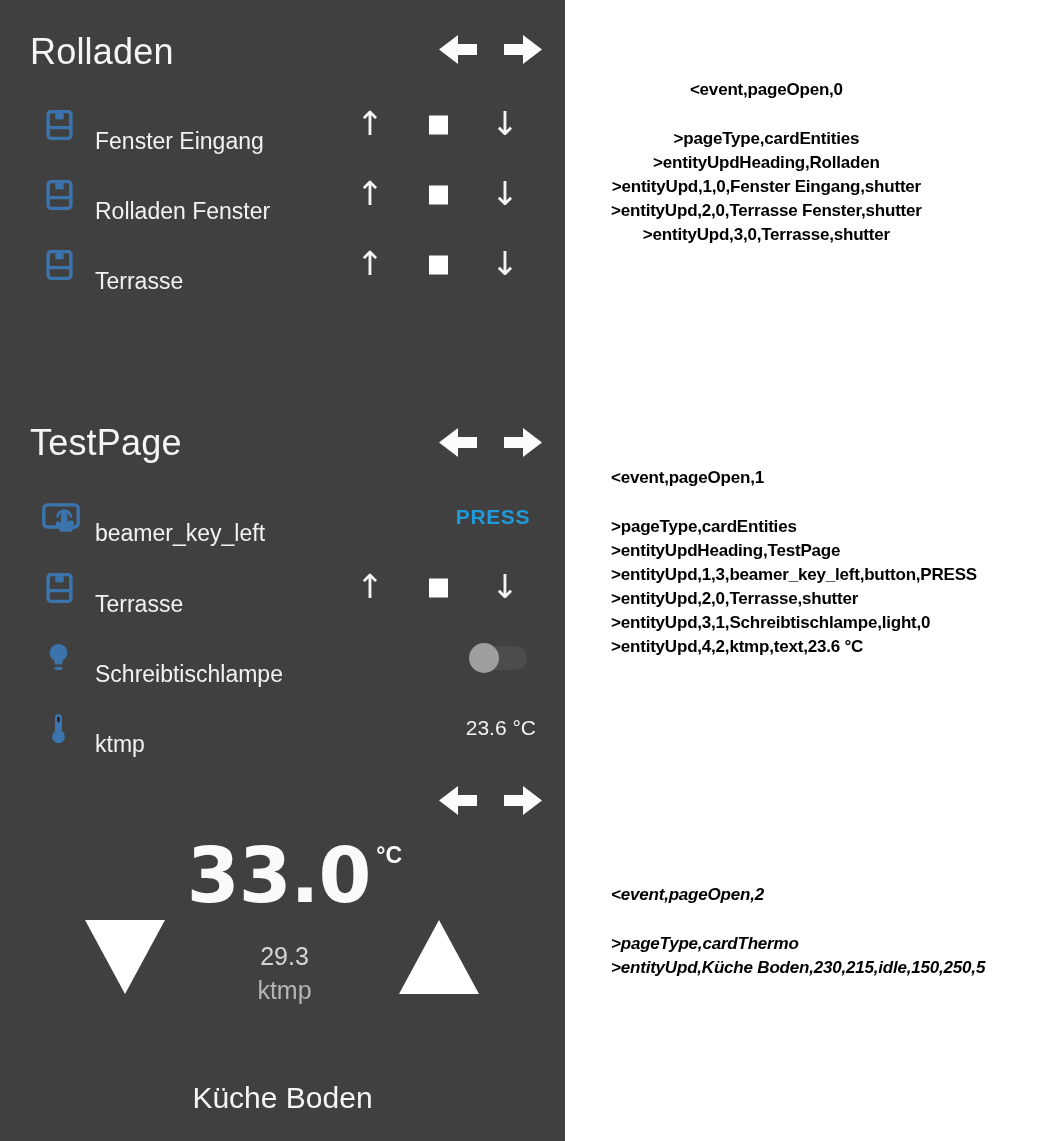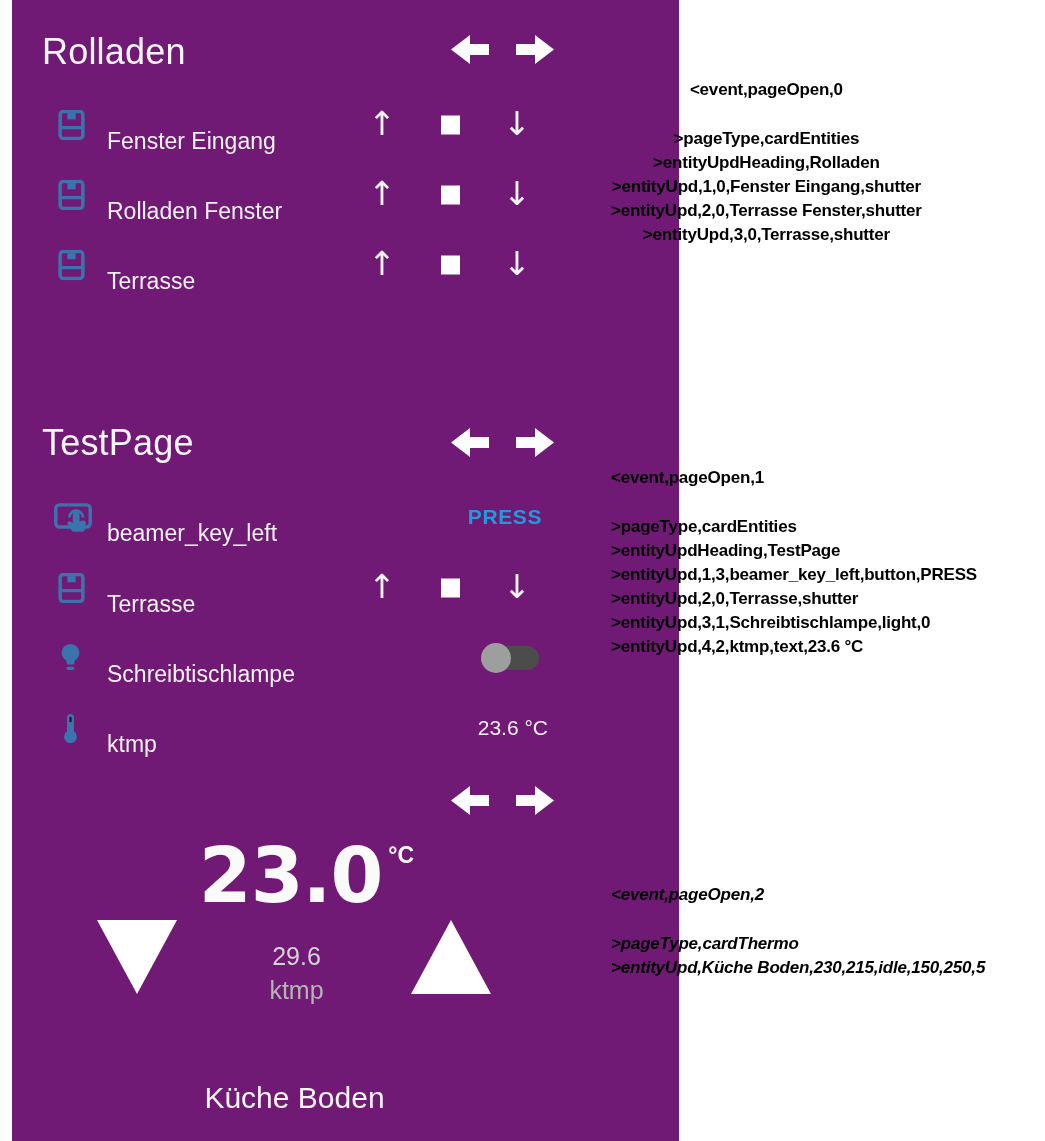--- a/index.html
+++ b/index.html
@@ -2,22 +2,22 @@
 <html><head>
 <meta charset="utf-8">
 <style>
   html,body{margin:0;padding:0;}
   body{
     width:1045px;height:1141px;position:relative;overflow:hidden;
     background:#ffffff;font-family:"Liberation Sans",sans-serif;
   }
   
   .panel{
-    position:absolute;left:12px;top:0;width:667px;height:1141px;
-    background:#701a75;color:#f2f2f2;
+    position:absolute;left:0;top:0;width:565px;height:1141px;
+    background:#404040;color:#f2f2f2;
   }
   .card-title{
     position:absolute;left:30px;font-size:36px;font-weight:400;
     color:#f5f5f5;letter-spacing:0.2px;
   }
   .nav-arrow{position:absolute;width:38px;height:31px;color:#fcfcfc;}
   .nav-arrow svg{width:100%;height:100%;display:block;}
 
   .entity-row{position:absolute;left:0;width:565px;height:60px;}
   .entity-icon{
@@ -239,36 +239,36 @@
         <use href="#sym-nav-left"></use>
       </svg>
   </div>
   <div class="nav-arrow" style="left:504px;top:785px;">
     <svg>
         <use href="#sym-nav-right"></use>
       </svg>
   </div>
 
   <div class="temp-display">
-    <span class="temp-number">23.0</span>
+    <span class="temp-number">33.0</span>
     <span class="temp-unit">°C</span>
   </div>
 
   <div class="temp-btn temp-down">
     <svg>
         <use href="#sym-tri-down"></use>
       </svg>
   </div>
   <div class="temp-btn temp-up">
     <svg>
         <use href="#sym-tri-up"></use>
       </svg>
   </div>
 
-  <div class="setpoint">29.6</div>
+  <div class="setpoint">29.3</div>
   <div class="hvac-state">ktmp</div>
   <div class="thermo-name">Küche Boden</div>
 </div>
 
 <div class="proto-block b1">
   <div class="proto-event">&lt;event,pageOpen,0</div>
   <div class="proto-lines">
     <div>&gt;pageType,cardEntities</div>
     <div>&gt;entityUpdHeading,Rolladen</div>
     <div>&gt;entityUpd,1,0,Fenster Eingang,shutter</div>

